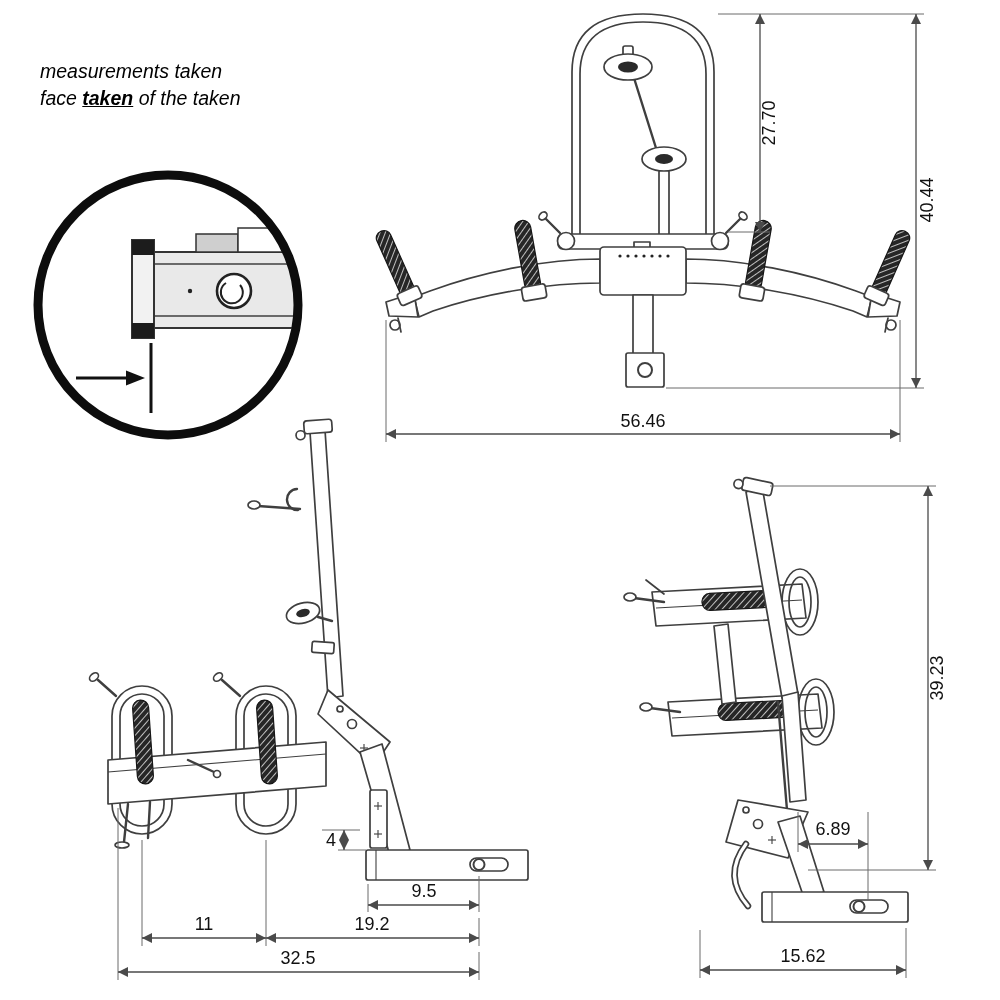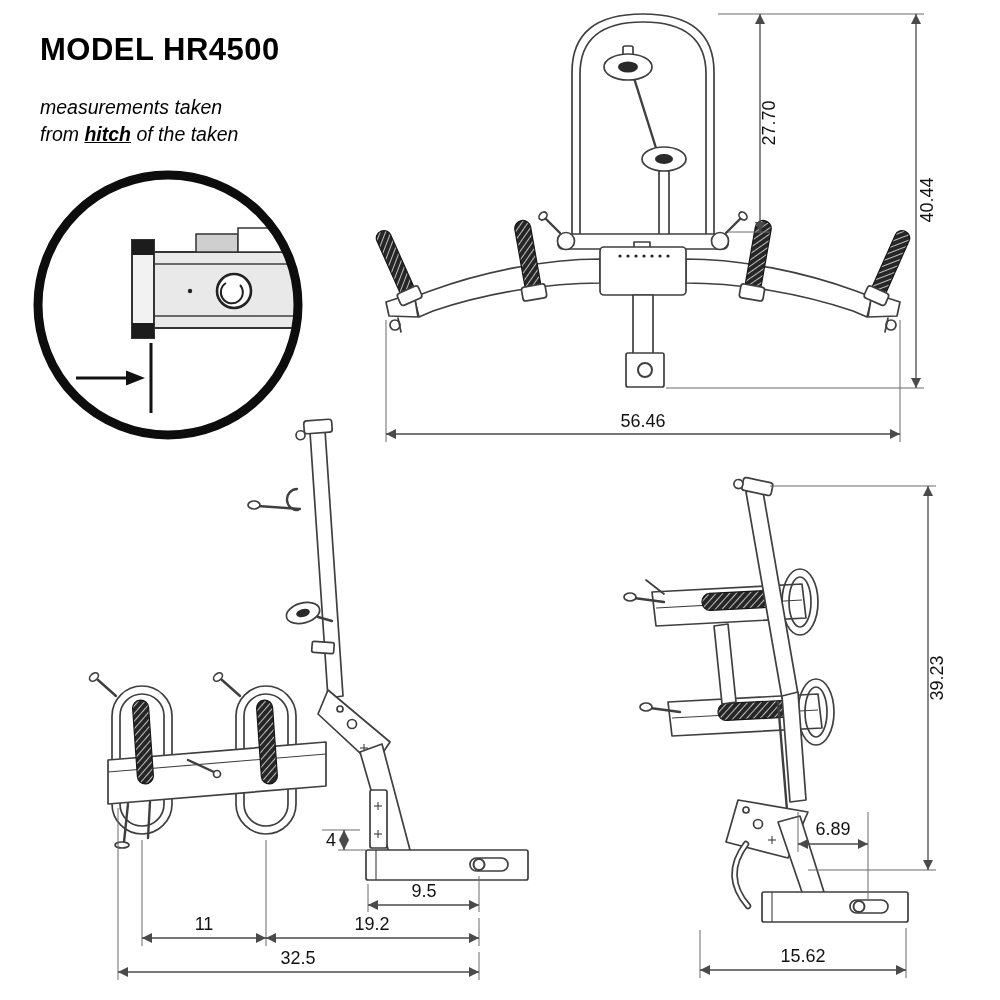--- a/index.html
+++ b/index.html
@@ -22,25 +22,24 @@
   .darkfill { fill:#1c1c1c; stroke:none; }
   .grayfill { fill:#e9e9e9; stroke:#333; stroke-width:2; }
   .dim { stroke:#4a4a4a; stroke-width:1.3; fill:none; }
   .ext { stroke:#6a6a6a; stroke-width:1; fill:none; }
   .dim-label { font-family:"Liberation Sans", sans-serif; font-size:18px; fill:#111; }
 </style>
 </head>
 <body>
 
 <div class="header">
-  <h1 class="title">MODEL HR4500</h1>
   <p class="note">
     <span>measurements taken</span><br>
-    <span>from</span>
-    <em class="face">hitch</em>
+    <span>face</span>
+    <em class="face">taken</em>
     <span>of the taken</span>
   </p>
 </div>
 
 <svg class="sheet" width="1000" height="1000" viewBox="0 0 1000 1000">
   <defs>
     <clipPath id="lens">
         <circle cx="168" cy="305" r="126"></circle>
       </clipPath>
     <pattern id="hatch" width="5" height="5" patternUnits="userSpaceOnUse" patternTransform="rotate(45)">

